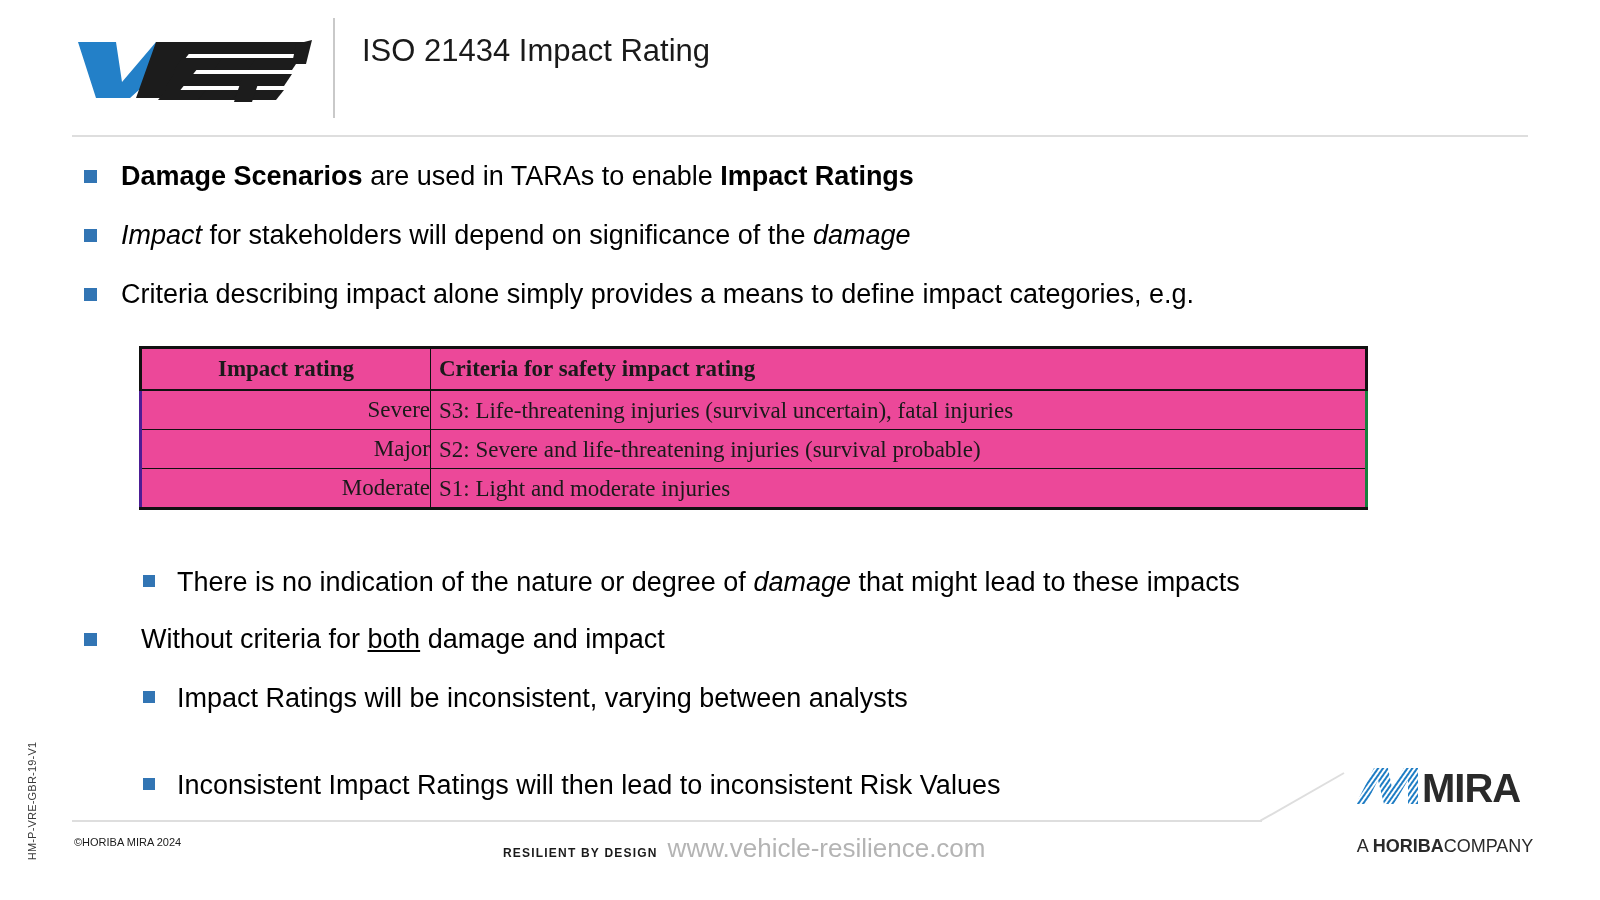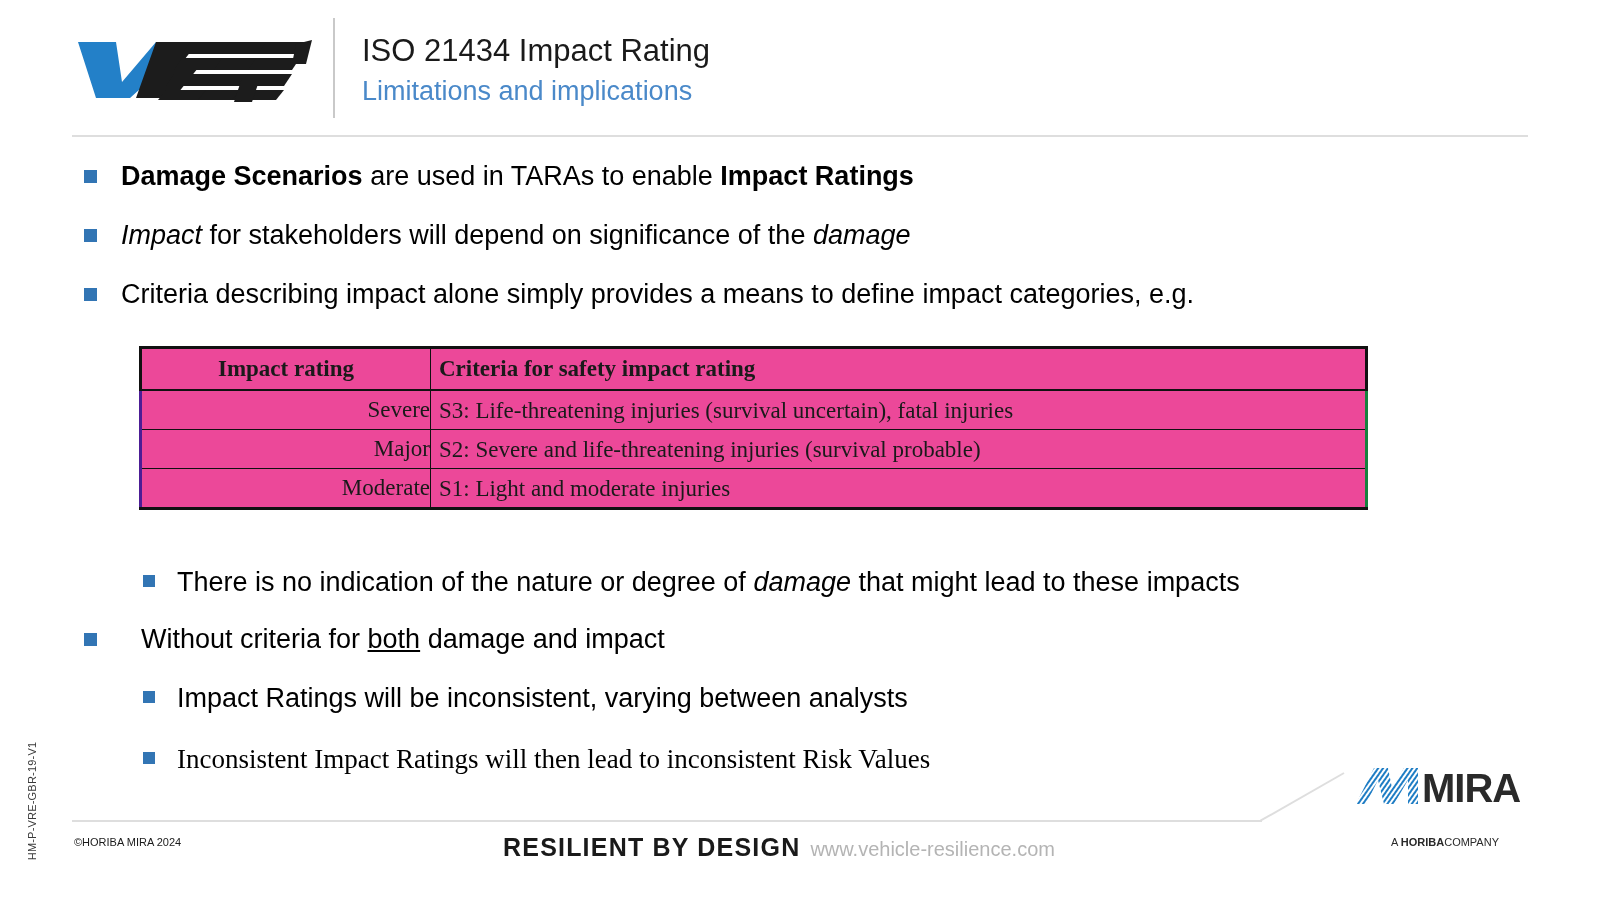--- a/index.html
+++ b/index.html
@@ -85,21 +85,21 @@
   .b { font-weight: bold; }
   .i { font-style: italic; }
   .u { text-decoration: underline; }
 
   #bullet-1 { left: 84px; top: 158px; }
   #bullet-2 { left: 84px; top: 217px; }
   #bullet-3 { left: 84px; top: 276px; }
   #bullet-4 { left: 143px; top: 564px; }
   #bullet-5 { left: 84px; top: 621px; gap: 20px; }
   #bullet-6 { left: 143px; top: 680px; }
-  #bullet-7 { left: 143px; top: 741px; font-family: Liberation Serif, serif; }
+  #bullet-7 { left: 143px; top: 767px; }
 
   
   #impact-table {
     position: absolute;
     left: 139px; top: 346px;
     width: 1229px;
     border-collapse: collapse;
     font-family: "Liberation Serif", serif;
     background: #ec4899;
   }
@@ -169,43 +169,43 @@
     white-space: nowrap;
   }
   #footer-tagline-wrap {
     position: absolute;
     left: 503px; top: 833px;
     display: flex;
     align-items: baseline;
     white-space: nowrap;
   }
   #footer-tagline {
-    font-size: 25px;
+    font-size: 12px;
     font-weight: bold;
     letter-spacing: 1.2px;
     color: #1a1a1a;
   }
   #footer-url {
-    font-size: 20px;
+    font-size: 26px;
     color: #b4b4b4;
     margin-left: 10px;
   }
 
   
   #mira-logo {
     position: absolute;
     left: 1352px; top: 762px;
     width: 186px; height: 48px;
   }
   #mira-tagline {
     position: absolute;
     left: 1352px; top: 836px;
     width: 186px;
     text-align: center;
-    font-size: 11px;
+    font-size: 18px;
     color: #2a2a2a;
     white-space: nowrap;
   }
   #mira-tagline .hb { font-weight: bold; }
 </style>
 </head>
 <body>
 
 <div id="header">
 
@@ -232,21 +232,20 @@
       <polygon points="170,56 214,56 206,66 162,66" fill="#1c1c1c"></polygon>
       <polygon points="226,10 242,6 236,30 222,30" fill="#1c1c1c"></polygon>
       <polygon points="172,44 190,44 182,68 164,68" fill="#1c1c1c"></polygon>
     </svg>
   </div>
 
   <div id="header-divider-vert"></div>
 
   <div id="header-title">ISO 21434 Impact Rating</div>
 
-  <div id="header-subtitle">Limitations and implications</div>
 
   <div id="header-rule"></div>
 </div>
 
 <div class="bullet-row lvl1" id="bullet-1">
   <span class="bullet-marker"></span>
   <span class="bullet-text"><span class="b">Damage Scenarios</span><span> are used in TARAs to enable </span><span class="b">Impact Ratings</span></span>
 </div>
 
 <div class="bullet-row lvl1" id="bullet-2">

